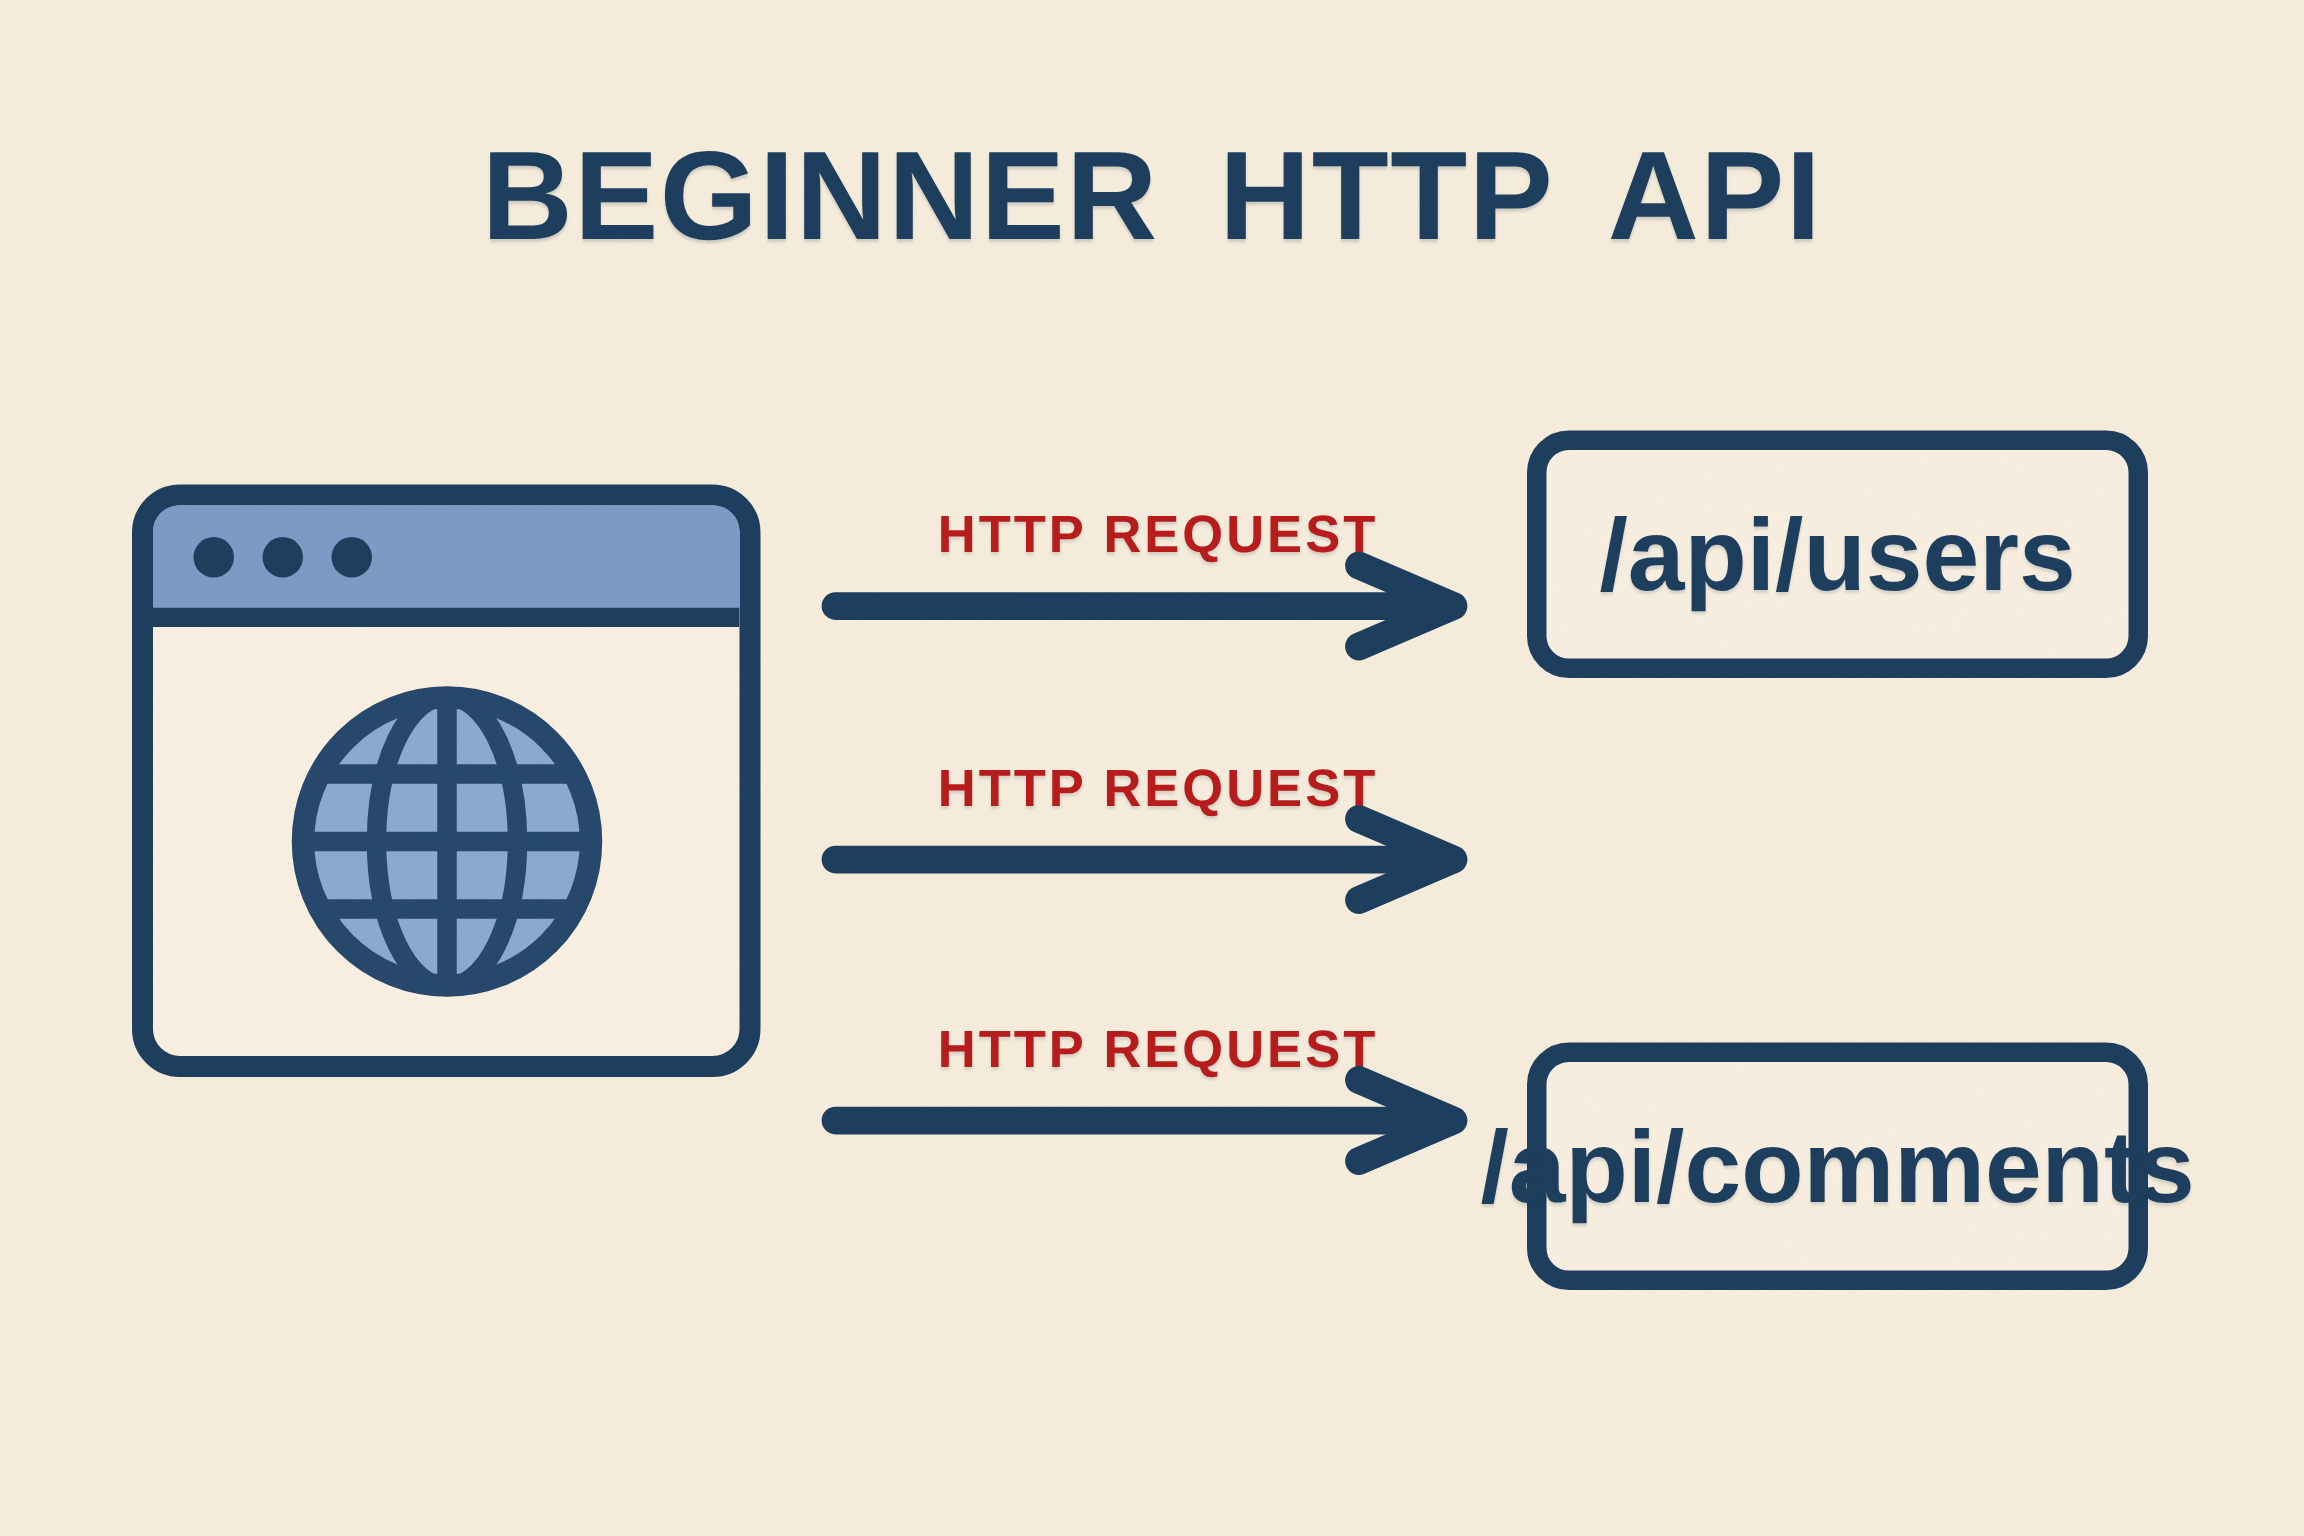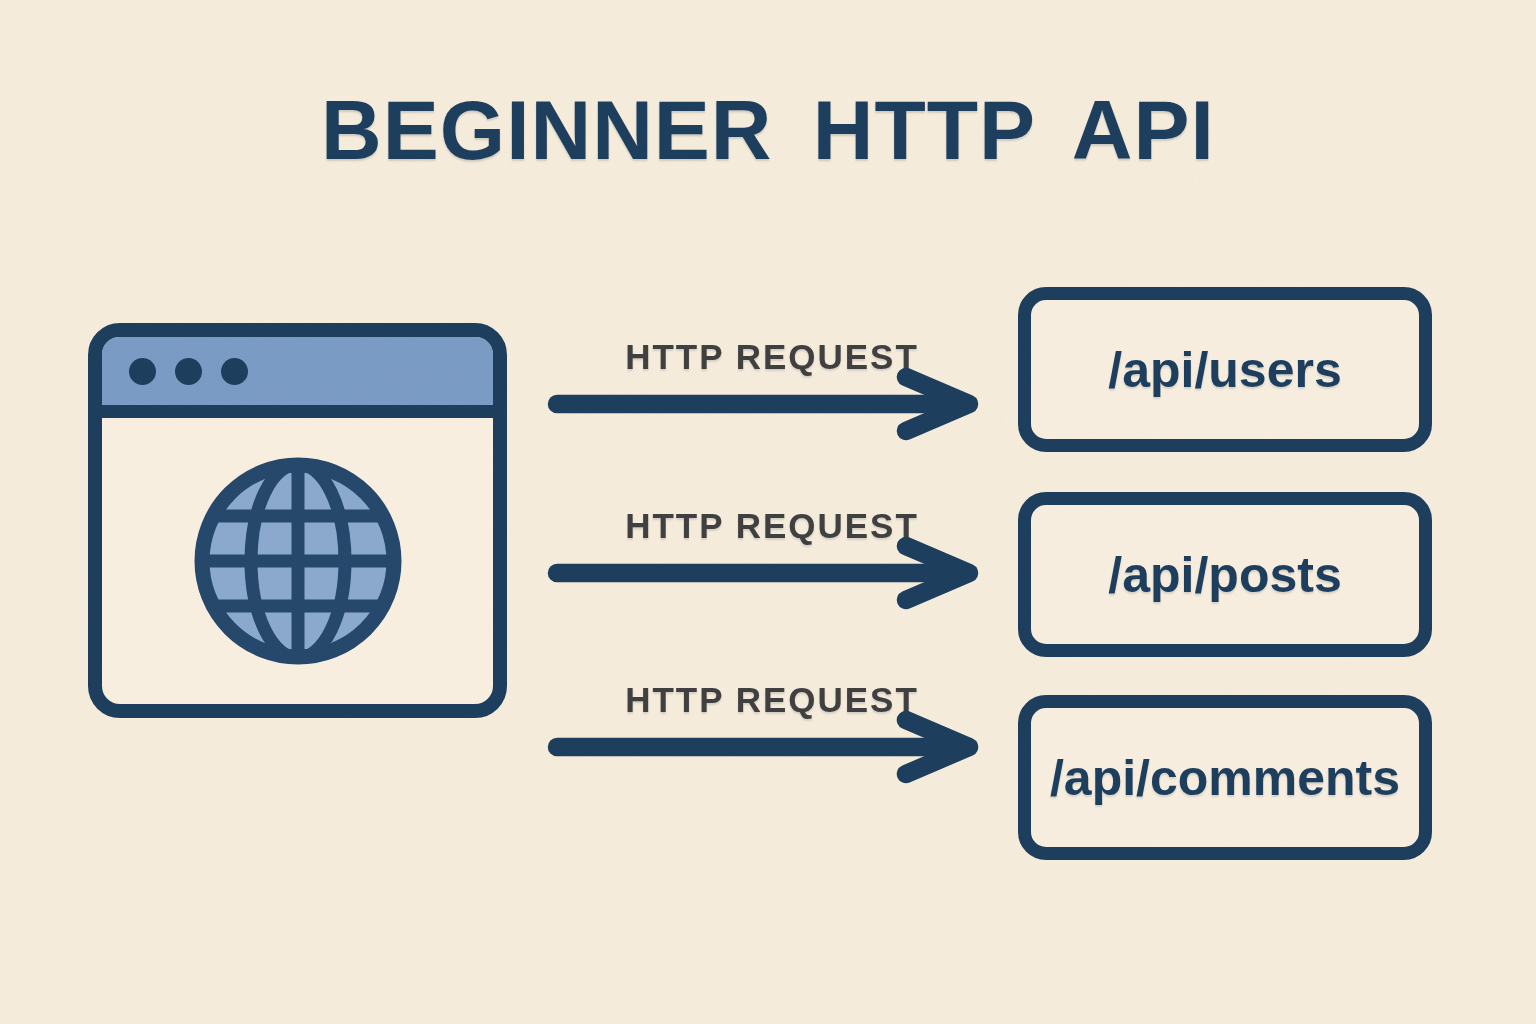--- a/index.html
+++ b/index.html
@@ -73,21 +73,21 @@
     left: 548px;
     width: 448px;
   }
   .flow-label {
     height: 46px;
     line-height: 46px;
     text-align: center;
     font-weight: 700;
     font-size: 35px;
     letter-spacing: 2px;
-    color: #404040;
+    color: #b91c1c;
     text-shadow: 0 2px 2px rgba(30, 55, 80, 0.15);
   }
   .arrow {
     display: block;
     width: 445px;
     height: 64px;
     margin-top: 2px;
     overflow: visible;
   }
   .arrow line, .arrow path {
@@ -110,21 +110,21 @@
     box-sizing: border-box;
     border: 13px solid #1e3e5e;
     border-radius: 28px;
     background: #f8efe0;
     display: flex;
     align-items: center;
     justify-content: center;
   }
   .endpoint span {
     font-weight: 700;
-    font-size: 50px;
+    font-size: 68px;
     color: #1e3e5e;
     text-shadow: 0 2px 2px rgba(30, 55, 80, 0.15);
     white-space: nowrap;
   }
   .endpoint-1 { top: 287px; }
   .endpoint-2 { top: 492px; }
   .endpoint-3 { top: 695px; }
 
   
   .grain {
@@ -179,23 +179,20 @@
     <span>/api/users</span>
   </div>
 
   <div class="flow flow-2">
     <div class="flow-label">HTTP REQUEST</div>
     <svg class="arrow" viewBox="0 0 445 64" aria-hidden="true">
       <line x1="9" y1="22" x2="393" y2="22"></line>
       <path d="M 358 -5 L 421 22 L 358 49"></path>
     </svg>
   </div>
-  <div class="endpoint endpoint-2">
-    <span>/api/posts</span>
-  </div>
 
   <div class="flow flow-3">
     <div class="flow-label">HTTP REQUEST</div>
     <svg class="arrow" viewBox="0 0 445 64" aria-hidden="true">
       <line x1="9" y1="22" x2="393" y2="22"></line>
       <path d="M 358 -5 L 421 22 L 358 49"></path>
     </svg>
   </div>
   <div class="endpoint endpoint-3">
     <span>/api/comments</span>

